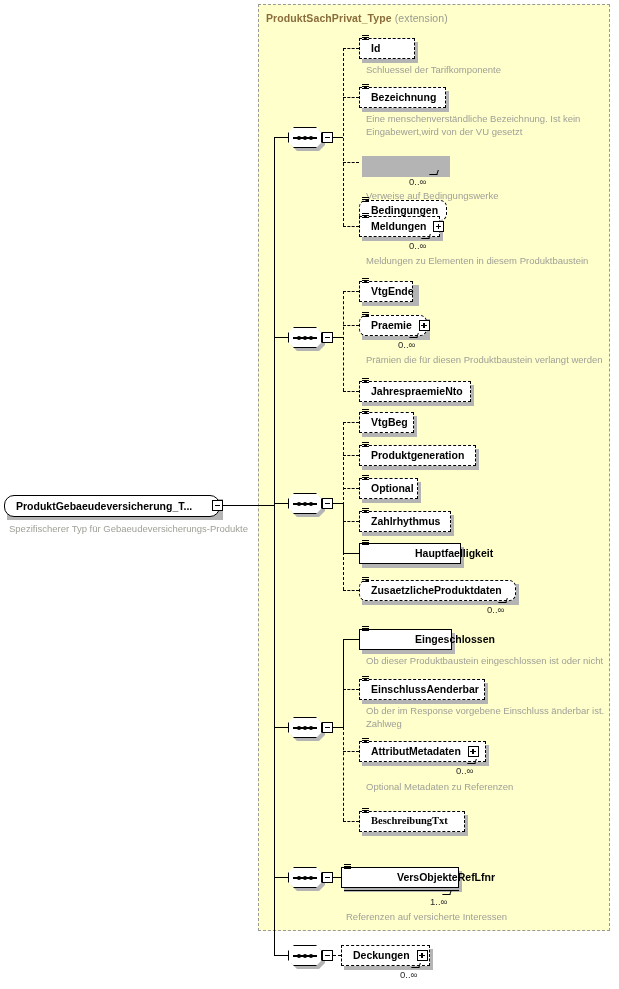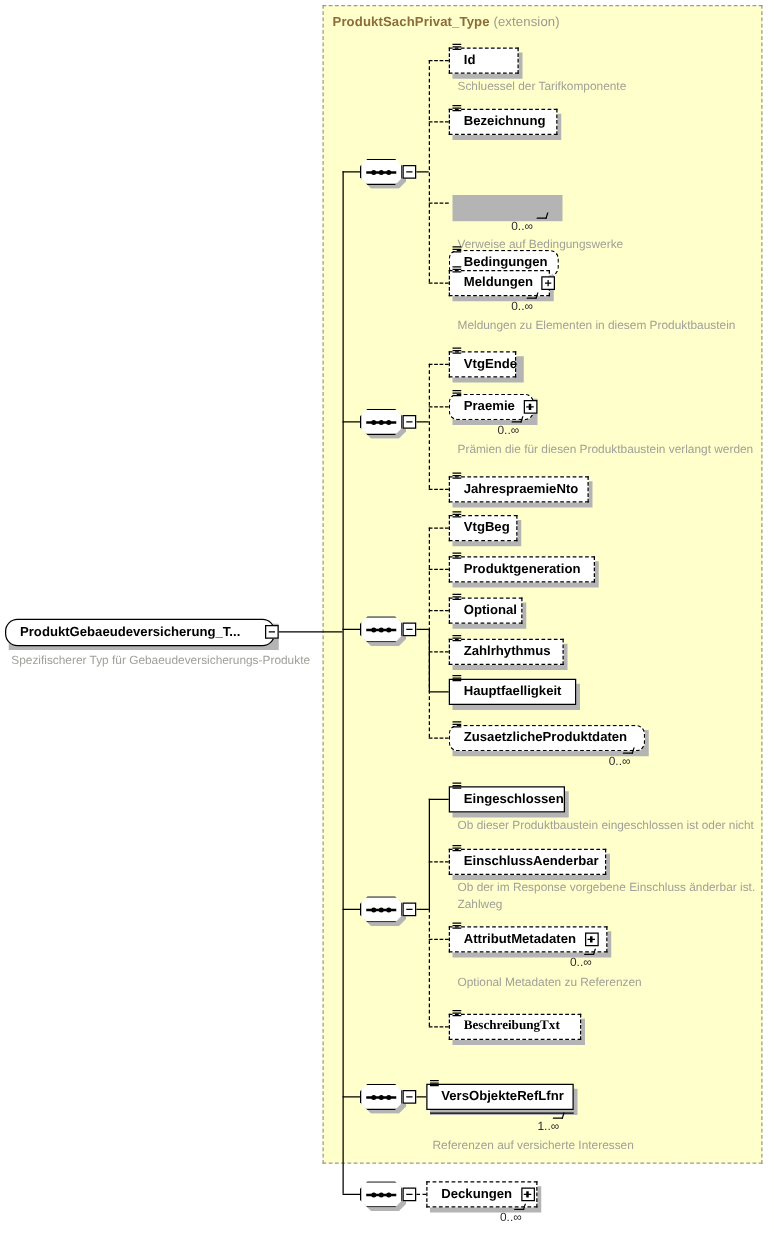--- a/index.html
+++ b/index.html
@@ -54,21 +54,21 @@
   }
   .node .lbl {
     font-size: 10.5px;
     font-weight: bold;
     color: #000000;
     padding-left: 11px;
     padding-right: 7px;
     line-height: 1;
   }
   .node.optional  { border: 1px dashed #000000; }
-  .node.required  { border: 1.4px solid #000000; }
+  .node.required  { border: 1.4px solid #000000; padding-left: 44px; }
   .node.rounded   { border-radius: 7px; }
   .node.root      { border: 1.2px solid #000000; border-radius: 10px; height: 22px; }
 
   
   .shadow {
     position: absolute;
     background: #b4b4b4;
     z-index: 0;
   }
 
@@ -290,20 +290,22 @@
   <div class="dline-h" style="left:343px; top:97px; width:16px;"></div>
   <div class="shadow" style="left:362px; top:91px; width:87px; height:21px;"></div>
   <div class="node optional" style="left:359px; top:87px; width:87px;">
     <span class="seqmark">
         <i></i>
         <i></i>
         <i></i>
       </span>
     <span class="lbl">Bezeichnung</span>
   </div>
+  <div class="anno" style="left:366px; top:113px;">Eine menschenverständliche Bezeichnung. Ist kein
+Eingabewert,wird von der VU gesetzt</div>
 
   <div class="dline-h" style="left:343px; top:162px; width:16px;"></div>
   <div class="shadow" style="left:362px; top:156px; width:88px; height:21px;"></div>
   <div class="node optional rounded" style="left:359px; top:152px; width:88px;margin-top:48px;">
     <span class="seqmark">
         <i></i>
         <i></i>
         <i></i>
       </span>
     <span class="lbl">Bedingungen</span>

